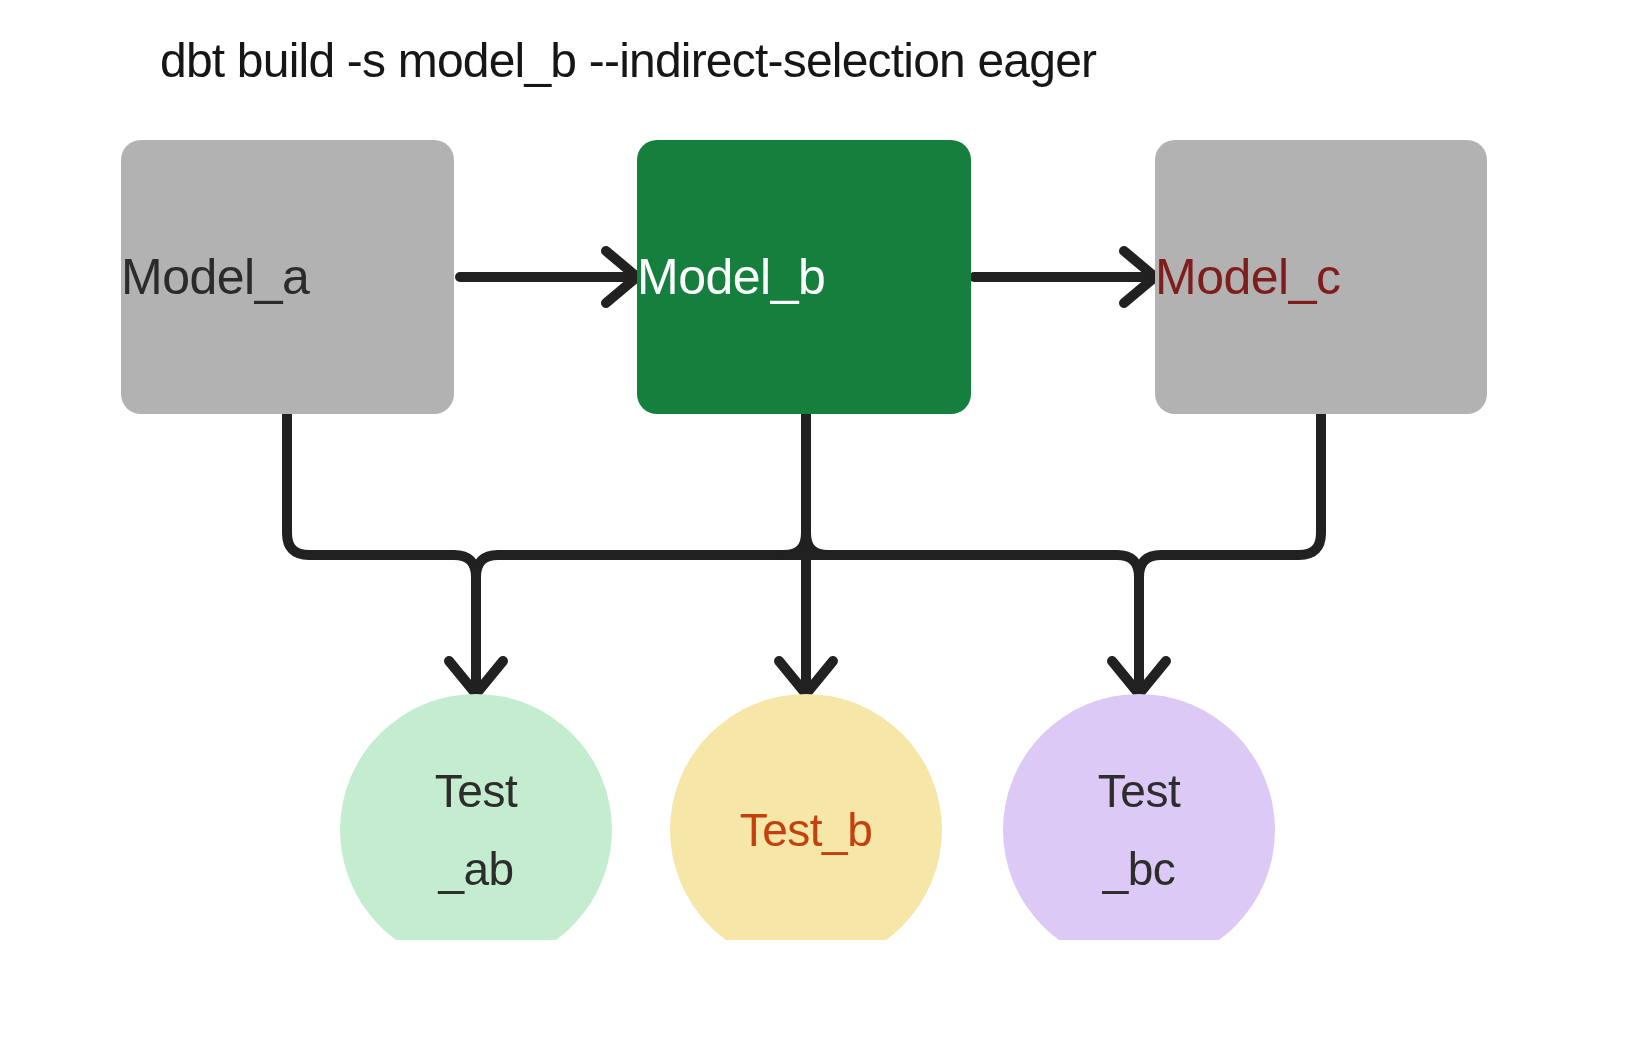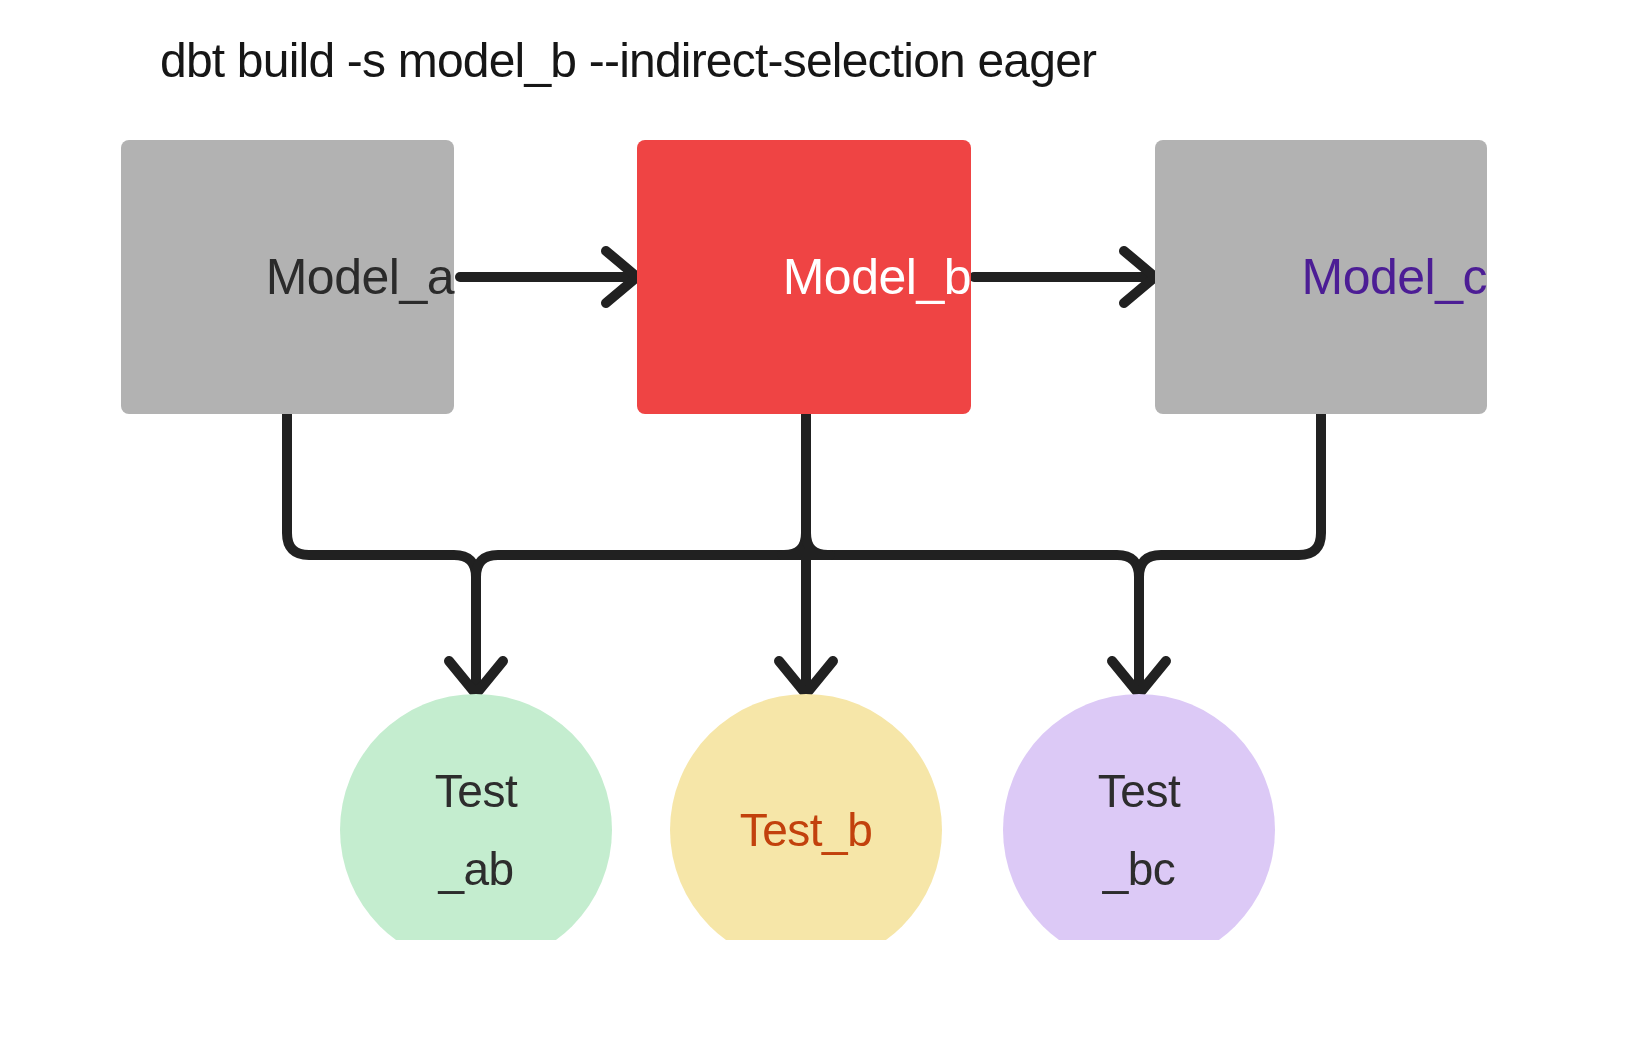--- a/index.html
+++ b/index.html
@@ -35,24 +35,24 @@
   .edges path {
     fill: none;
     stroke-width: 10px;
     stroke-linecap: round;
     stroke-linejoin: round;
   }
   .model-box {
     position: absolute;
     top: 140px;
     height: 274px;
-    border-radius: 8px;
+    border-radius: 20px;
     display: flex;
     align-items: center;
-    justify-content: flex-end;
+    justify-content: flex-start;
     font-size: 50px;
     letter-spacing: -0.5px;
     white-space: nowrap;
   }
   .model-a { left: 121px; width: 333px; }
   .model-b { left: 637px; width: 334px; }
   .model-c { left: 1155px; width: 332px; }
   .test-circle {
     position: absolute;
     top: 694px;
@@ -107,25 +107,25 @@
       <path d="M 449 661 L 476 694 L 503 661"></path>
       <path d="M 779 661 L 806 694 L 833 661"></path>
       <path d="M 1112 661 L 1139 694 L 1166 661"></path>
     </g>
   </svg>
 
   <div class="model-box model-a" style="background: rgb(178, 178, 178); color: rgb(43, 43, 43);">
     <span>Model_a</span>
   </div>
 
-  <div class="model-box model-b" style="background: #ef4444; color: rgb(255, 255, 255);">
+  <div class="model-box model-b" style="background: #15803d; color: rgb(255, 255, 255);">
     <span>Model_b</span>
   </div>
 
-  <div class="model-box model-c" style="background: rgb(178, 178, 178); color: #4c1d95;">
+  <div class="model-box model-c" style="background: rgb(178, 178, 178); color: #7f1d1d;">
     <span>Model_c</span>
   </div>
 
   <div class="test-circle test-ab" style="background: rgb(196, 237, 207); color: rgb(45, 45, 45);">
     <span>Test</span>
     <span>_ab</span>
   </div>
 
   <div class="test-circle test-b" style="background: rgb(246, 230, 168); color: #c2410c;">
     <span>Test_b</span>

